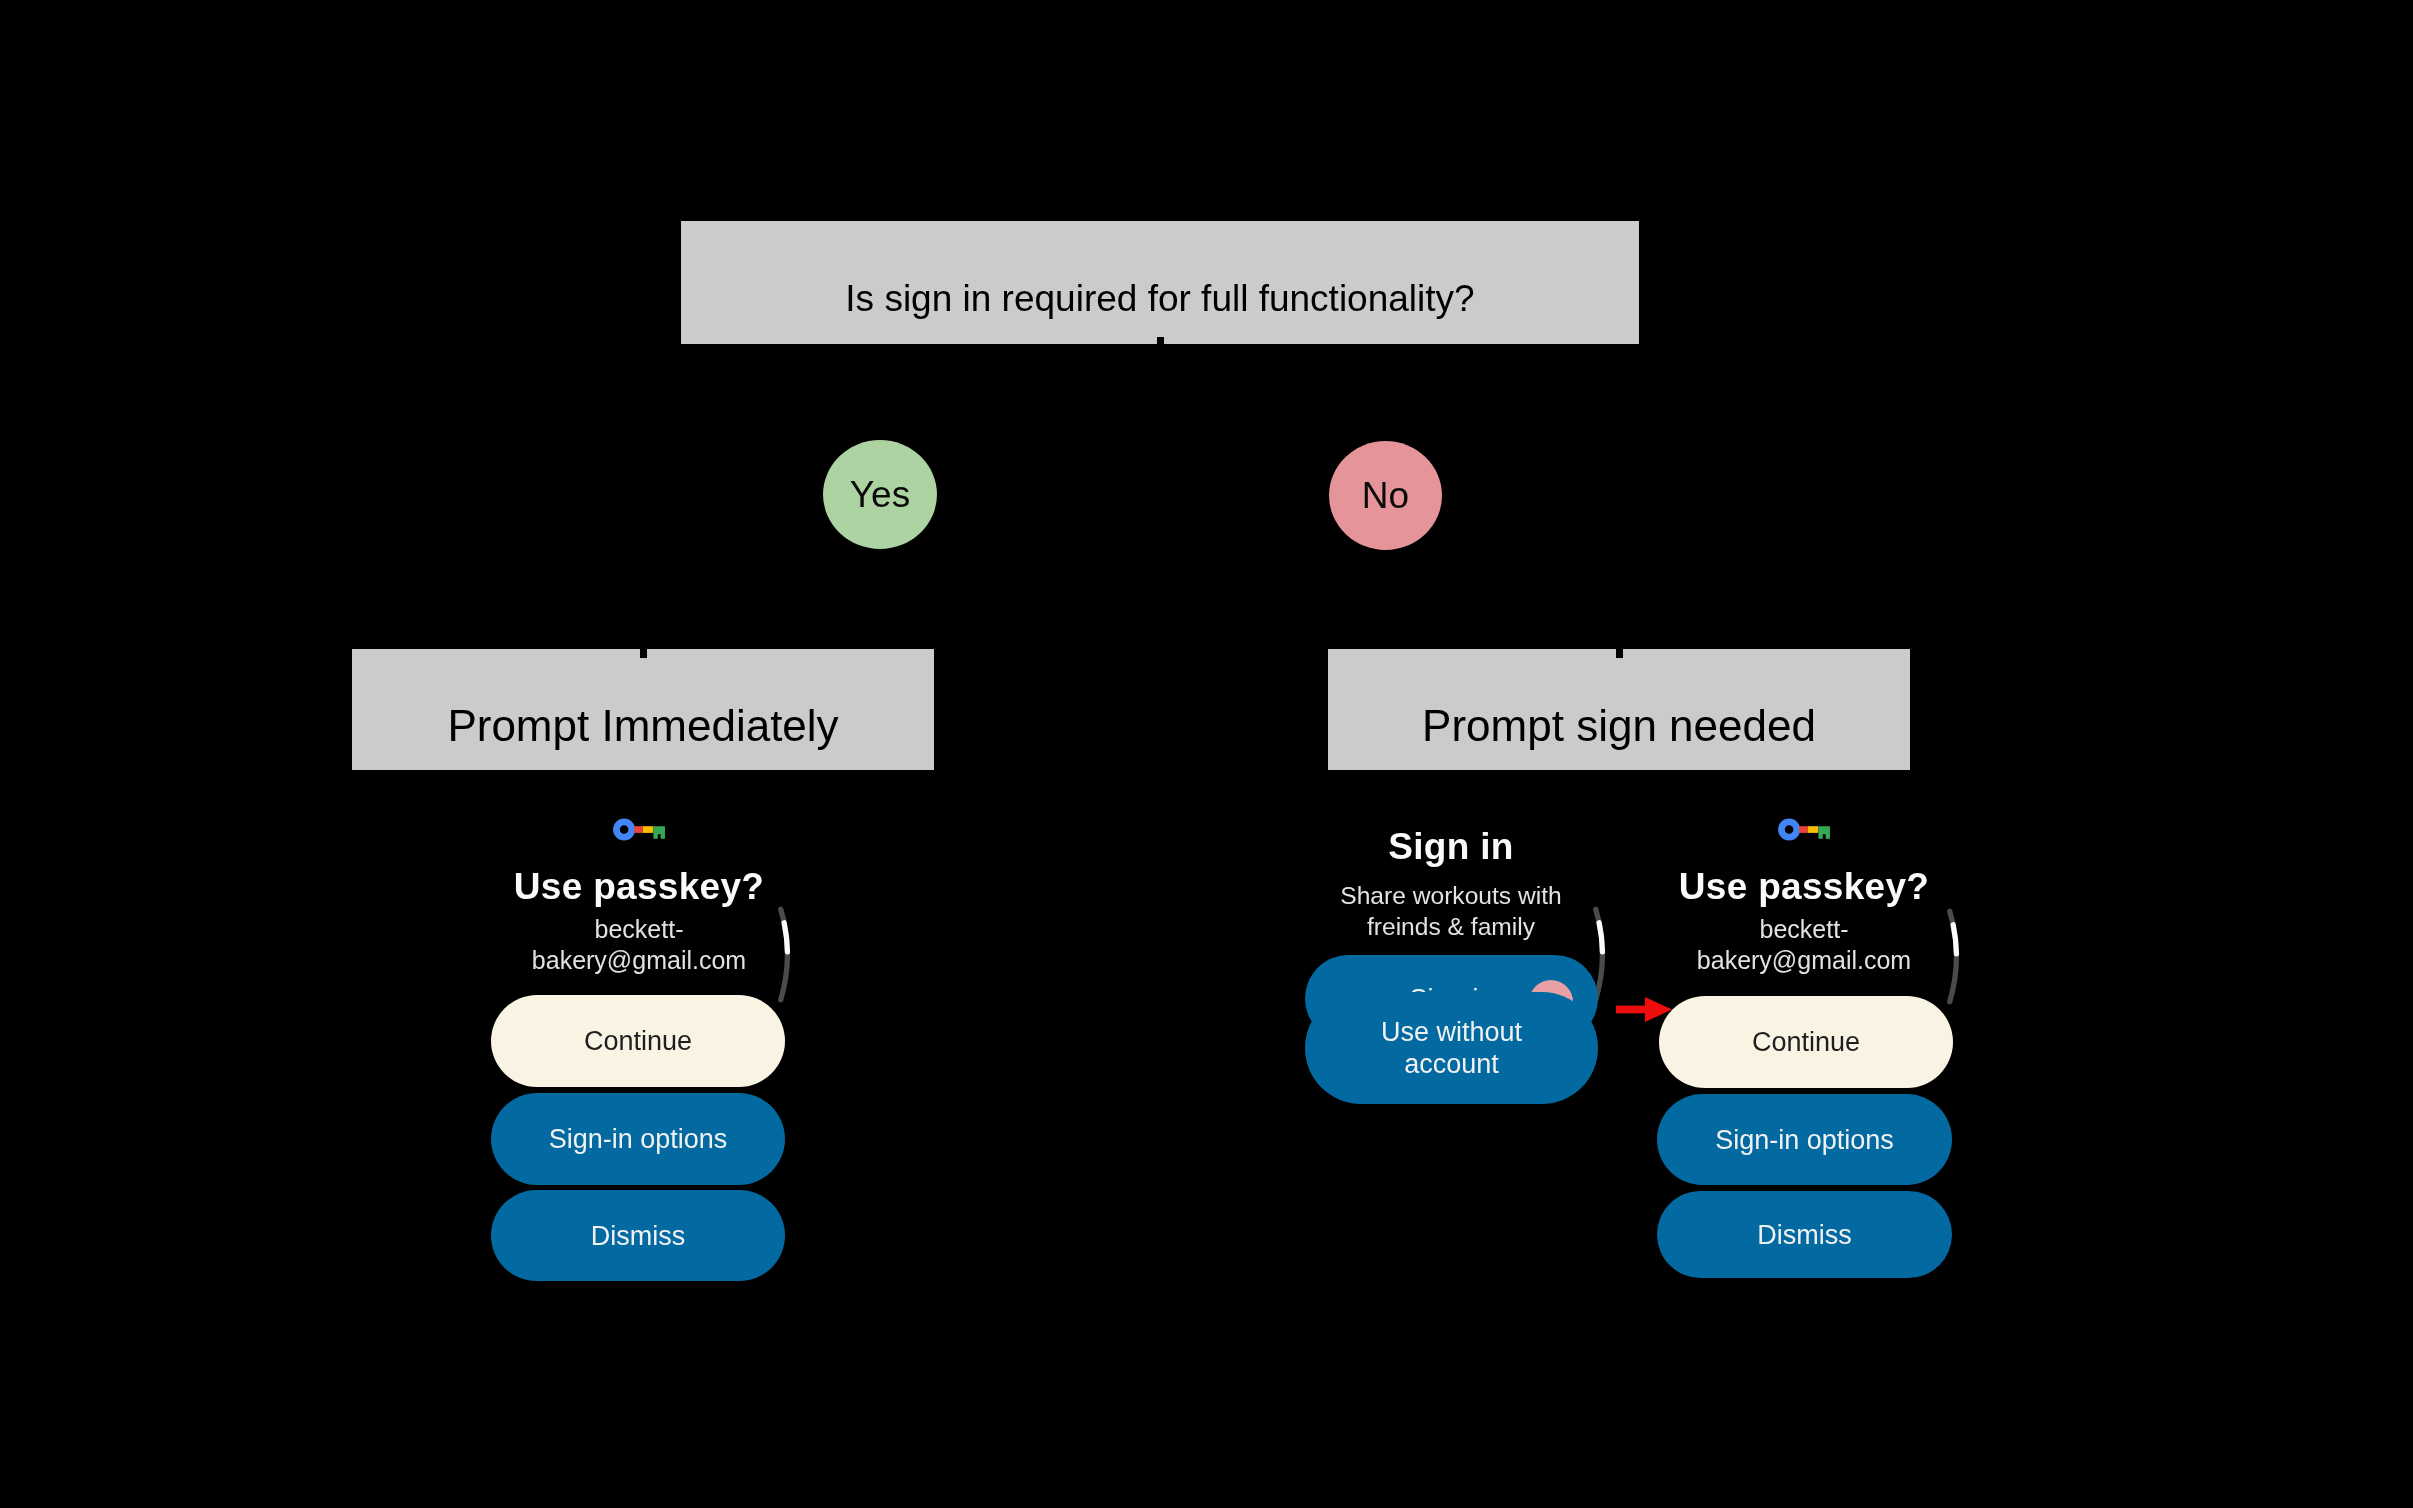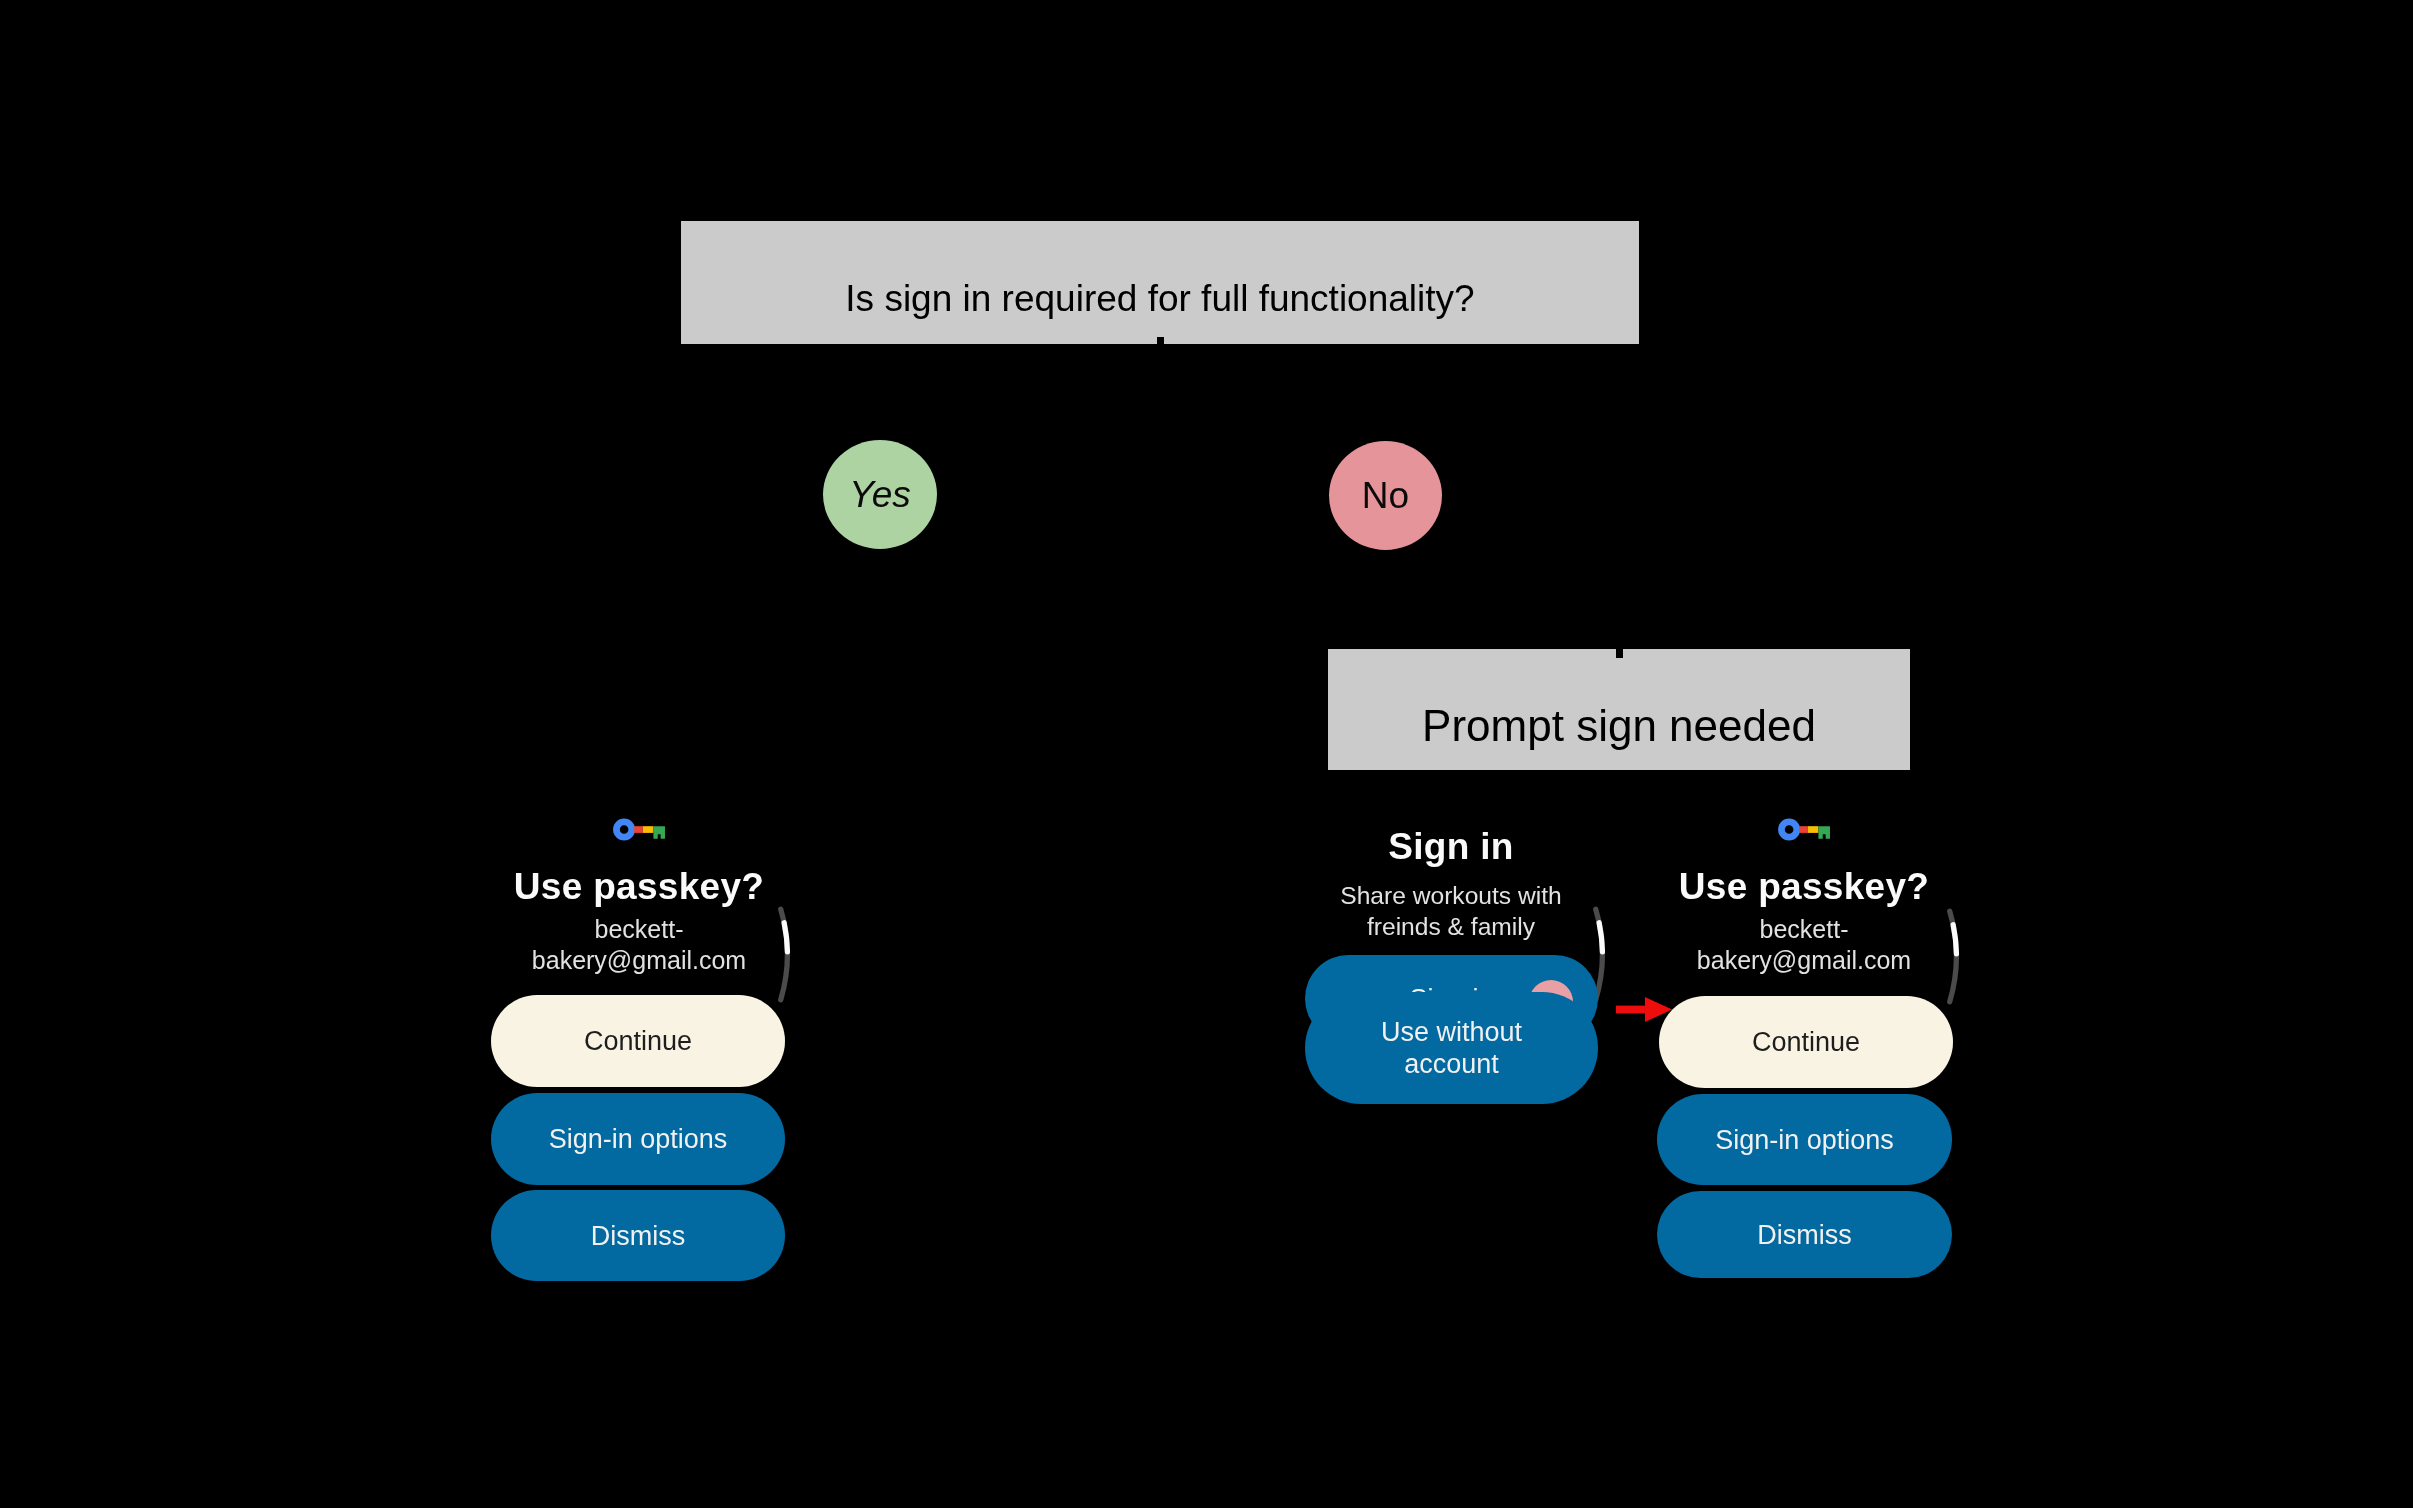--- a/index.html
+++ b/index.html
@@ -47,28 +47,32 @@
 </head>
 <body>
 
 <div class="canvas">
 
   <div class="gbox" style="left:681px;top:221px;width:958px;height:123px;font-size:37px;">
     <span>Is sign in required for full functionality?</span>
     <div class="tick" style="left:476px;bottom:0;width:6.8px;height:6.8px;"></div>
   </div>
 
-  <div class="circle yes" style="left:823px;top:440px;width:114px;height:109px;font-style:italic;">
+  <div class="circle yes" style="left:823px;top:440px;width:114px;height:109px;">
     <span>Yes</span>
   </div>
 
   <div class="circle no" style="left:1329px;top:441px;width:113px;height:109px;text-align:center;">
     <span>No</span>
   </div>
 
+  <div class="gbox" style="left:352px;top:649px;width:582px;height:121px;font-size:44px;">
+    <span>Prompt Immediately</span>
+    <div class="tick" style="left:288px;top:0;width:6.8px;height:8.7px;"></div>
+  </div>
 
   <div class="gbox" style="left:1328px;top:649px;width:582px;height:121px;font-size:44px;">
     <span>Prompt sign needed</span>
     <div class="tick" style="left:288px;top:0;width:6.8px;height:8.7px;"></div>
   </div>
 
   <svg class="icon" style="position:absolute;left:613px;top:818px;" width="52" height="25" viewBox="0 0 54 26">
     <circle cx="11.5" cy="12" r="8" fill="none" stroke="#4285f4" stroke-width="7"></circle>
     <rect x="22" y="8.5" width="9" height="7" fill="#ea4335"></rect>
     <rect x="31" y="8.5" width="11" height="7" fill="#fbbc04"></rect>

